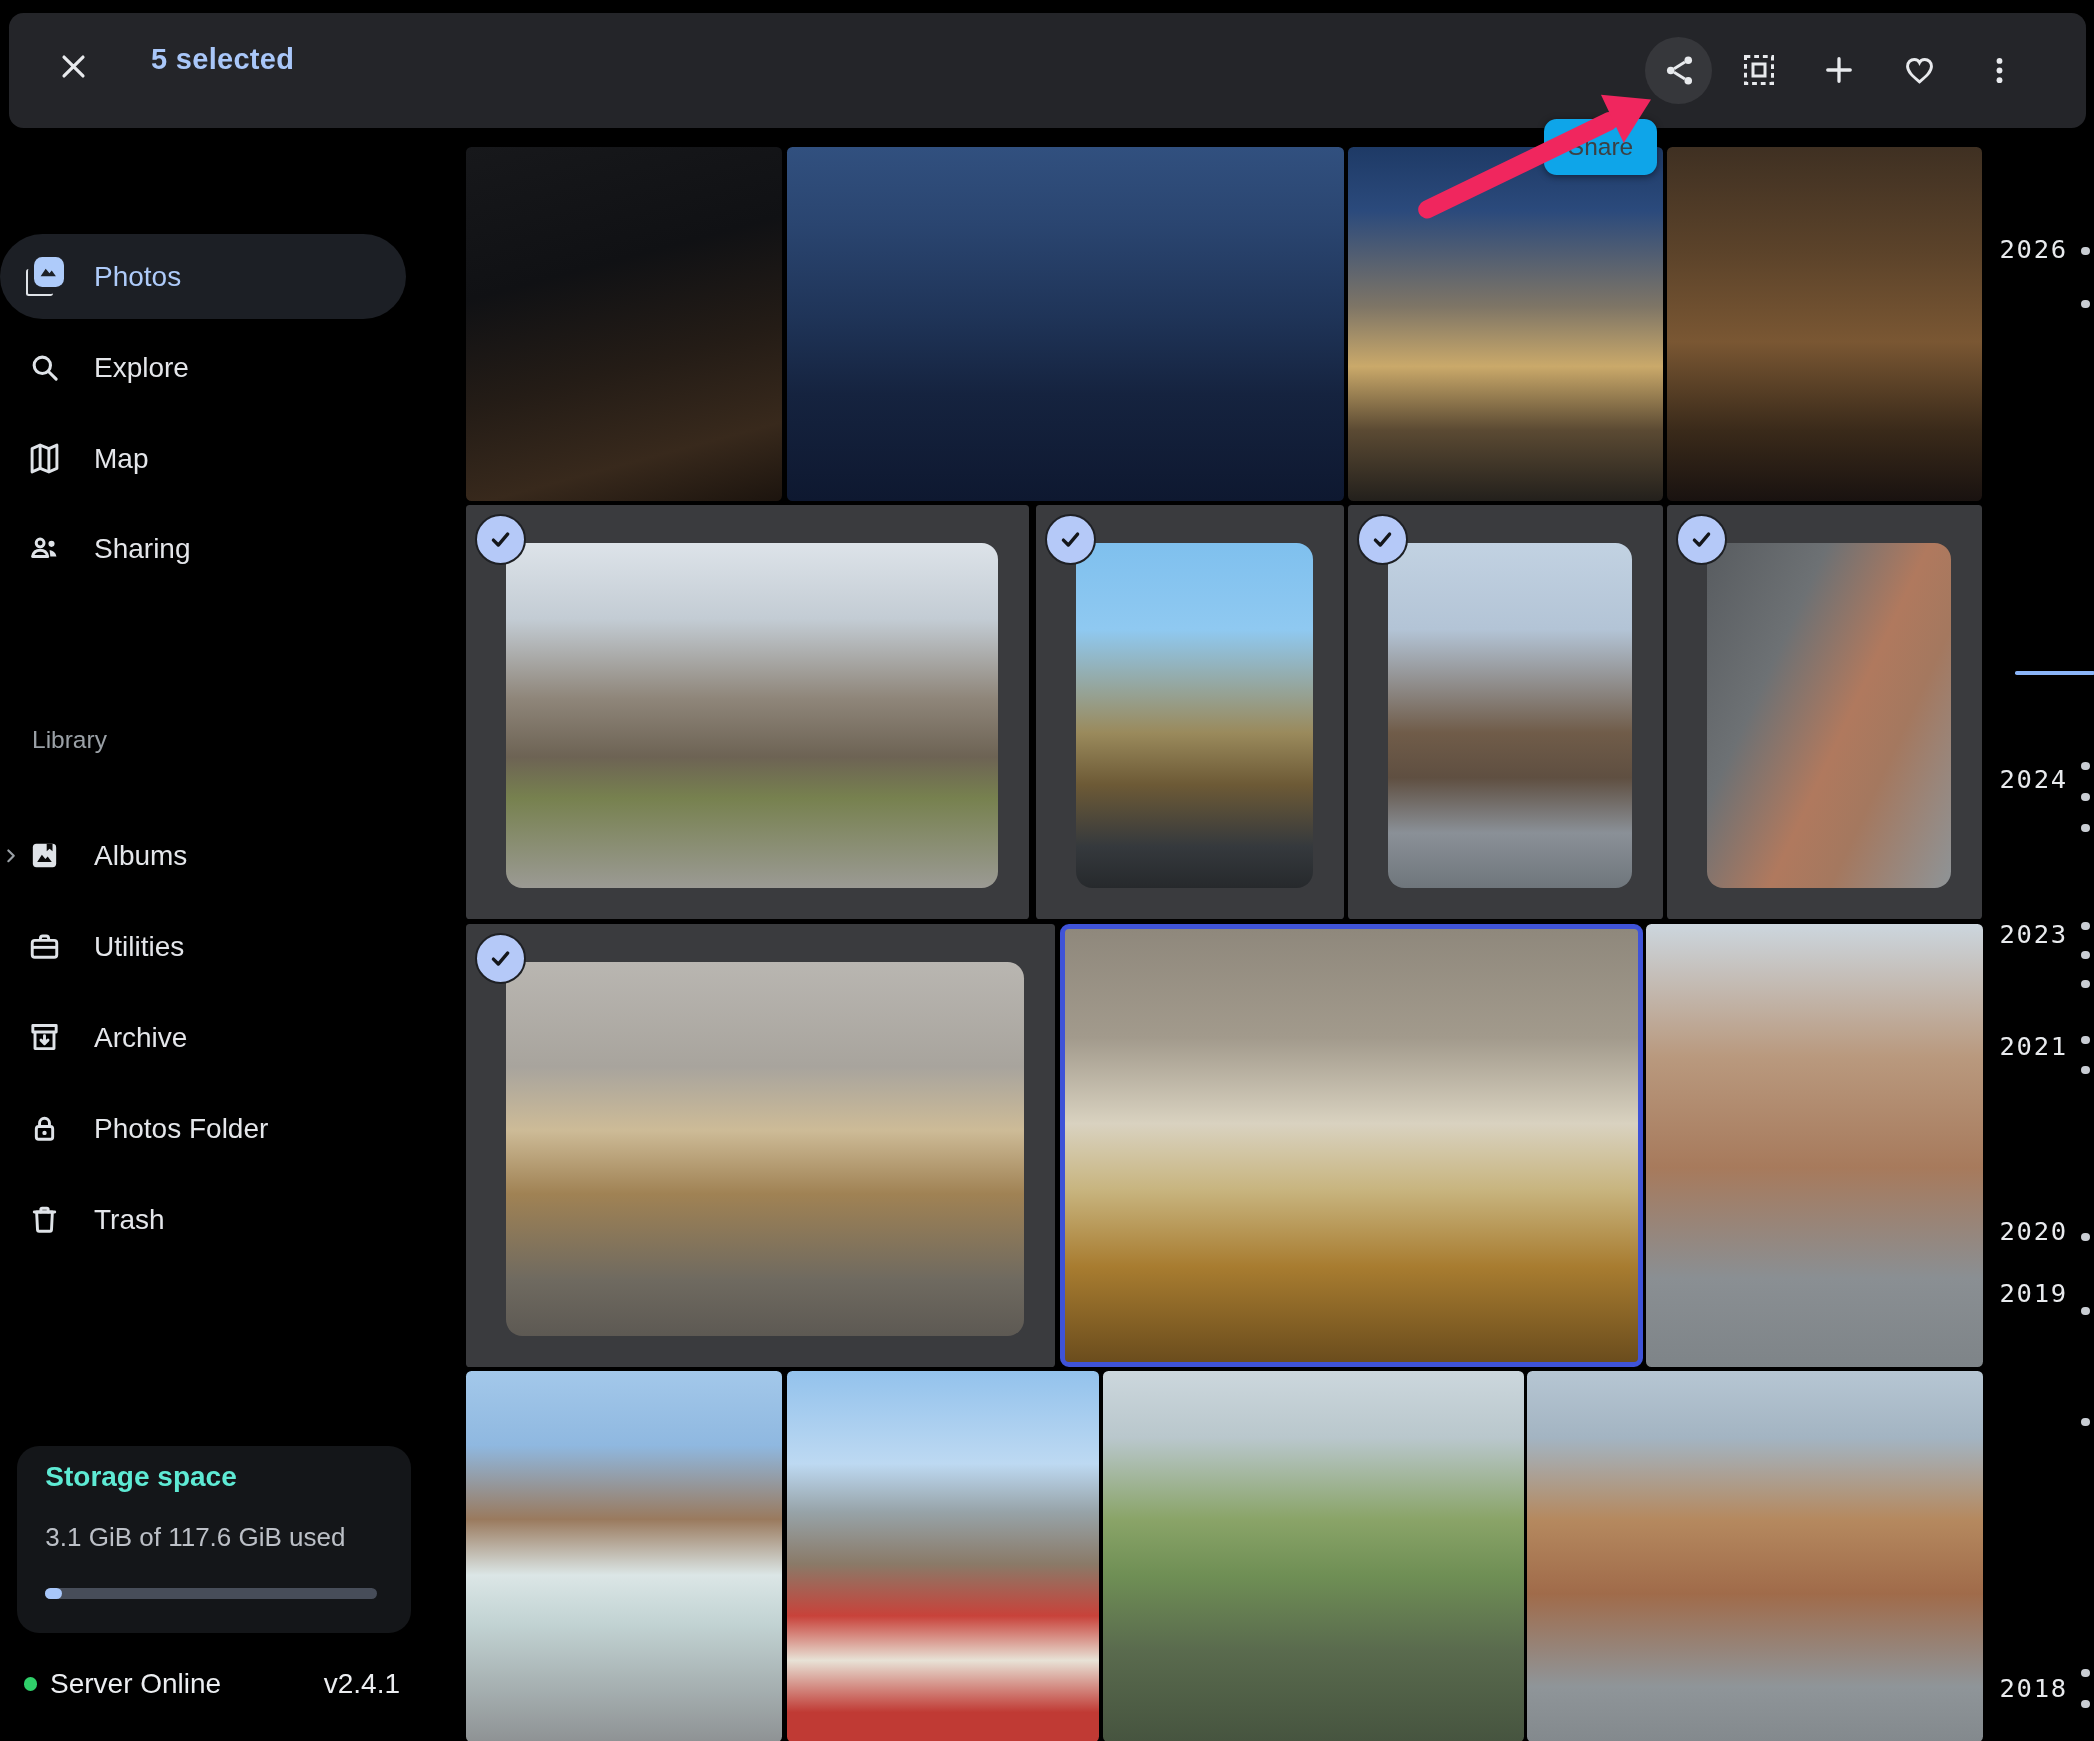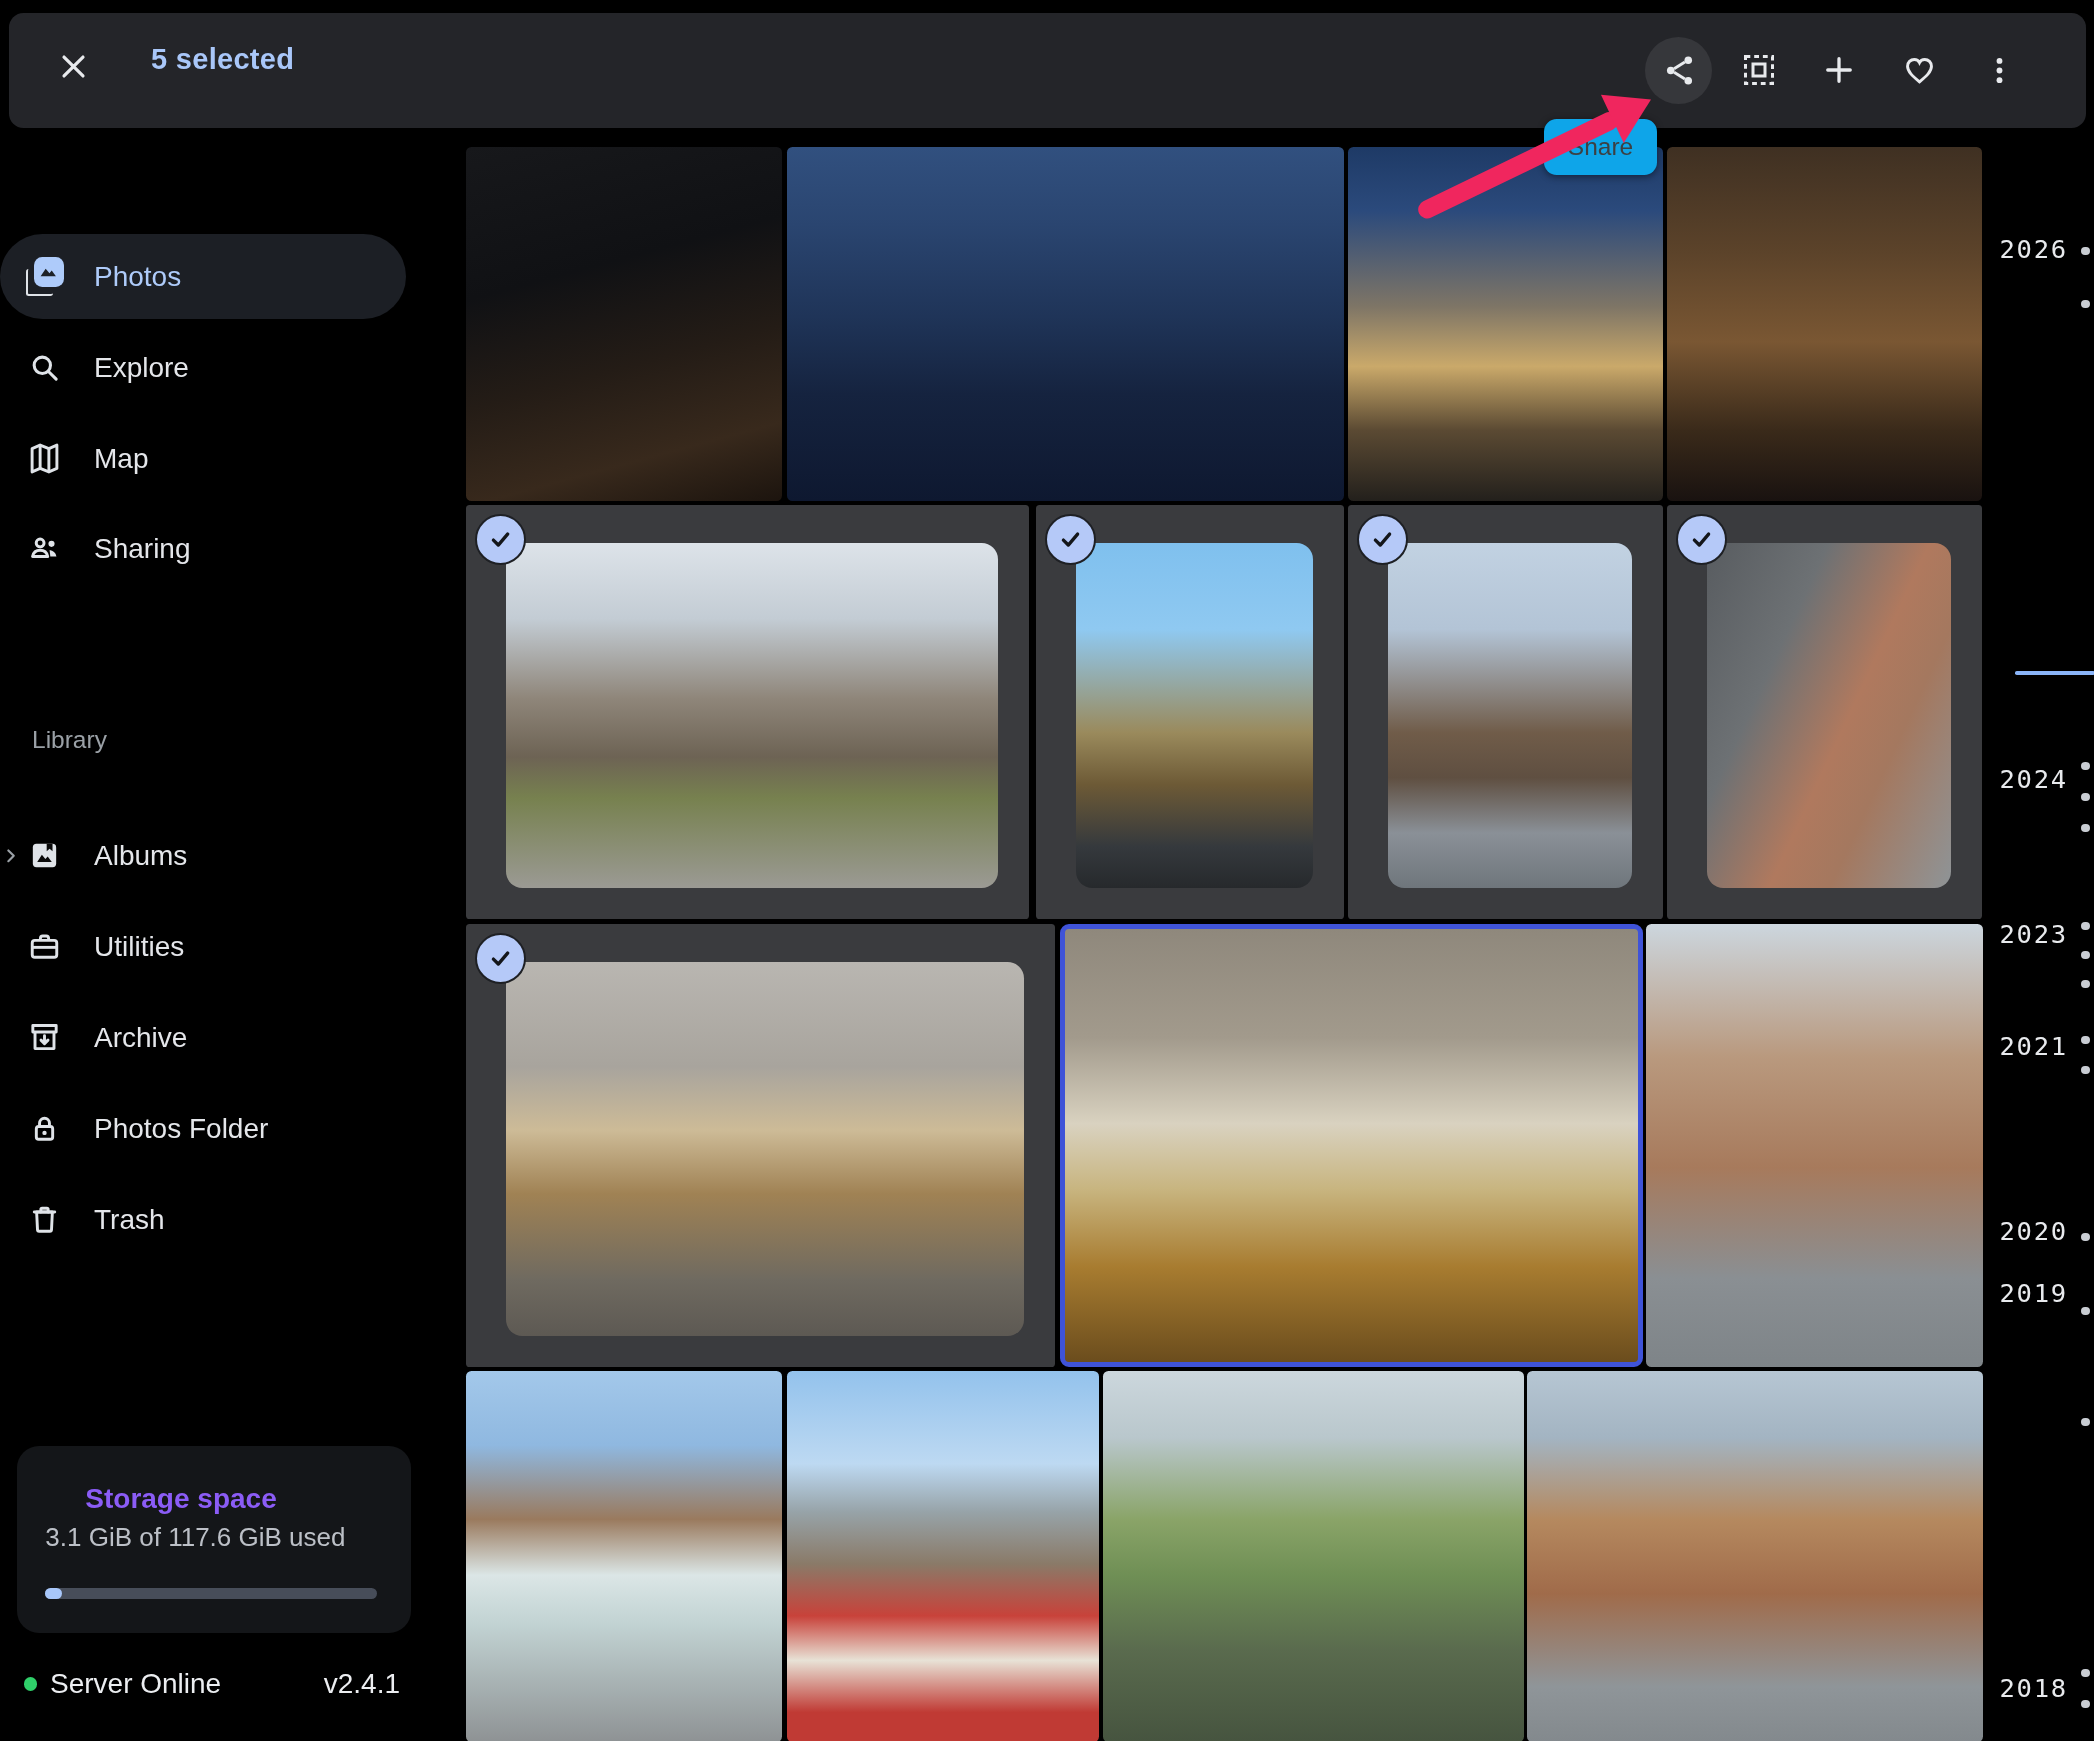--- a/index.html
+++ b/index.html
@@ -41,21 +41,21 @@
 
   .ph-tile{position:relative;width:40px;height:40px;display:inline-block;}
   .ph-back{position:absolute;left:0.9px;bottom:0.9px;width:24.5px;height:24.5px;
            border-left:2.7px solid #dfe3e8;border-bottom:2.7px solid #dfe3e8;border-radius:2.7px;}
   .ph-front{position:absolute;right:0;top:0;width:30px;height:30px;background:#aecbfa;
             border-radius:8.2px;display:flex;align-items:center;justify-content:center;}
 
   
   .storage-card{position:absolute;left:17.3px;top:1446px;width:394px;height:187px;
                 background:#141619;border-radius:22px;z-index:5;}
-  .storage-title{position:absolute;left:28px;top:37px;font-size:28px;font-weight:700;color:#8b5cf6;margin-left:40px;}
+  .storage-title{position:absolute;left:28px;top:15px;font-size:28px;font-weight:700;color:#5eead4;}
   .storage-usage{position:absolute;left:28px;top:76px;font-size:26px;color:#bcc0c7;}
   .storage-track{position:absolute;left:28px;top:142px;width:332px;height:11px;
                  background:#474d59;border-radius:5.5px;}
   .storage-fill{position:absolute;left:0;top:0;height:11px;background:#a8c7fa;border-radius:5.5px;}
   .server-row{position:absolute;left:0px;top:1660px;width:411px;height:47px;z-index:5;}
   .server-dot{position:absolute;left:23.6px;top:17.3px;width:13.6px;height:13.6px;border-radius:50%;}
   .server-status{position:absolute;left:50px;top:8.2px;font-size:28px;color:#eceef1;}
   .server-version{position:absolute;right:11px;top:8.2px;font-size:28px;color:#eceef1;}
 
   

